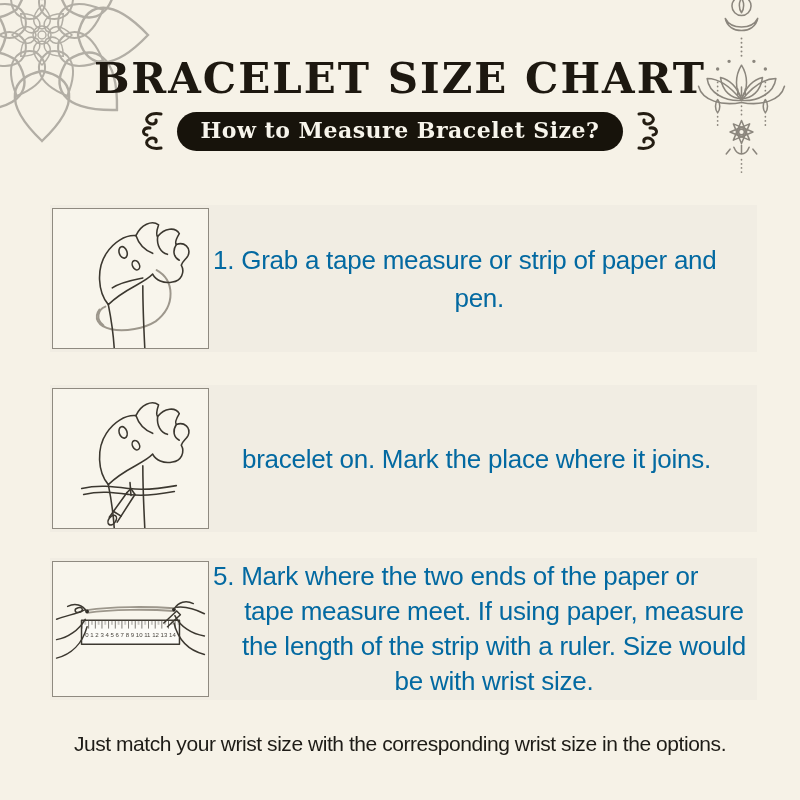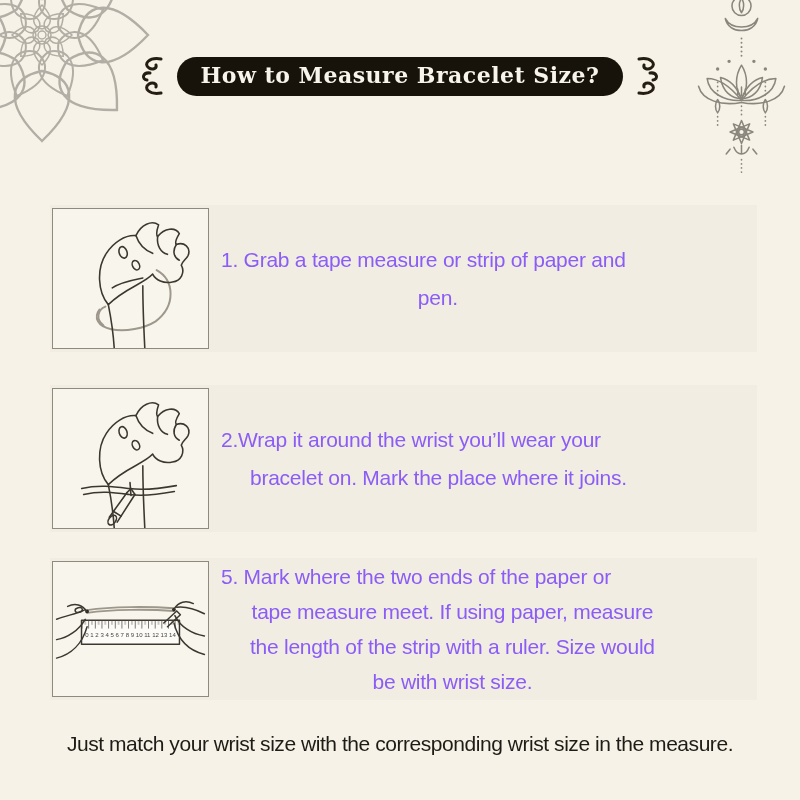--- a/index.html
+++ b/index.html
@@ -11,43 +11,43 @@
   
   .mandala{position:absolute;top:-85px;left:-78px;pointer-events:none;}
   .lotus{position:absolute;top:0;right:6px;pointer-events:none;}
 
   
   .header{position:relative;text-align:center;padding-top:56px;}
   .title{
     margin:0;font-family:"DejaVu Serif","Liberation Serif",serif;
     font-size:42px;font-weight:700;letter-spacing:2px;color:#1d1810;line-height:1.1;
   }
-  .badge-row{display:flex;justify-content:center;align-items:center;gap:13px;}
+  .badge-row{display:flex;justify-content:center;align-items:center;gap:13px;margin-top:9px;}
   .badge{
     background:#17130b;color:#f7f4eb;border-radius:20px;
     font-family:"DejaVu Serif","Liberation Serif",serif;font-weight:700;
     font-size:22px;letter-spacing:0.5px;padding:5px 24px 8px;
   }
   .flourish{flex:none;display:block;}
   .flourish.right{transform:scaleX(-1);}
 
   
   .steps{position:absolute;left:50px;top:205px;width:707px;}
   .step{background:#f1ede3;display:flex;align-items:center;}
   .step-1{height:147px;margin-bottom:33px;}
   .step-2{height:147px;margin-bottom:26px;}
   .step-3{height:142px;}
   .illus{
     flex:none;box-sizing:border-box;width:157px;height:calc(100% - 6px);
     margin:3px 0 3px 2px;background:#f8f5ec;border:1px solid #8f8a80;
   }
   .illus svg{display:block;width:100%;height:100%;}
   .step-text{
-    margin-left:12px;font-size:21px;line-height:38px;letter-spacing:-0.25px;
-    color:#8b5cf6;
+    margin-left:4px;font-size:26px;line-height:38px;letter-spacing:-0.25px;
+    color:#0369a1;
   }
   .step-3 .step-text{line-height:35px;}
   .step-line{white-space:nowrap;}
   .step-line.cont{padding-left:29px;text-align:center;}
 
   
   .footer{
     position:absolute;left:0;right:0;top:732px;text-align:center;
     font-size:21px;letter-spacing:-0.45px;white-space:nowrap;color:#1e1c17;
   }
@@ -131,20 +131,21 @@
         <path d="M55,122 L60,134 L55,146 L50,134 Z" transform="rotate(90 55 134)"></path>
         <path d="M55,122 L60,134 L55,146 L50,134 Z" transform="rotate(135 55 134)"></path>
         <circle cx="55" cy="134" r="3"></circle>
       </g>
       <path d="M47,150 C49,155 52,157 55,157 M63,150 C61,155 58,157 55,157 M55,148 L55,157 M43,152 l-4,5 M67,152 l4,5"></path>
       <line x1="55" y1="163" x2="55" y2="176" stroke-dasharray="0.1 4.2" stroke-width="1.8"></line>
     </g>
   </svg>
 
   <div class="header">
+    <h1 class="title">BRACELET SIZE CHART</h1>
     <div class="badge-row">
       <svg class="flourish" width="26" height="40" viewBox="0 0 26 40" fill="none">
         <g stroke="#241d12" stroke-width="3" stroke-linecap="round">
           <path d="M23,3 C11,1 5,8 11,12 C14,14 19,13 18,9"></path>
           <path d="M12,17 C5,16 3,23 9,24"></path>
           <path d="M23,37 C11,39 5,32 11,28 C14,26 19,27 18,31"></path>
         </g>
       </svg>
       <div class="badge">How to Measure Bracelet Size?</div>
       <svg class="flourish right" width="26" height="40" viewBox="0 0 26 40" fill="none">
@@ -199,21 +200,20 @@
             <path d="M30,107 C47,103 61,105 76,107 C91,109 106,107 122,104"></path>
             <path d="M77,95 L78,108"></path>
             <path d="M78,101 L74,105 M78,101 L82,107"></path>
             <path d="M74,105 L56,130 M82,107 L64,135"></path>
             <ellipse cx="59" cy="133" rx="5.5" ry="3.5" transform="rotate(-54 59 133)"></ellipse>
             <path d="M60,124 L68,129"></path>
           </g>
         </svg>
       </div>
       <div class="step-text">
-        <div class="step-line">2.Wrap it around the wrist you’ll wear your</div>
         <div class="step-line cont">bracelet on. Mark the place where it joins.</div>
       </div>
     </div>
 
     <div class="step step-3">
       <div class="illus">
         <svg viewBox="0 0 160 145">
           <defs>
             <pattern id="ruler-ticks" x="27" y="63" width="7.2" height="26" patternUnits="userSpaceOnUse">
               <line x1="0.5" y1="0" x2="0.5" y2="9" stroke="#4a463f" stroke-width="0.8"></line>
@@ -244,15 +244,15 @@
       <div class="step-text">
         <div class="step-line">5. Mark where the two ends of the paper or</div>
         <div class="step-line cont">tape measure meet. If using paper, measure</div>
         <div class="step-line cont">the length of the strip with a ruler. Size would</div>
         <div class="step-line cont">be with wrist size.</div>
       </div>
     </div>
 
   </div>
 
-  <div class="footer">Just match your wrist size with the corresponding wrist size in the measure.</div>
+  <div class="footer">Just match your wrist size with the corresponding wrist size in the options.</div>
 
 </div>
 
 </body></html>

